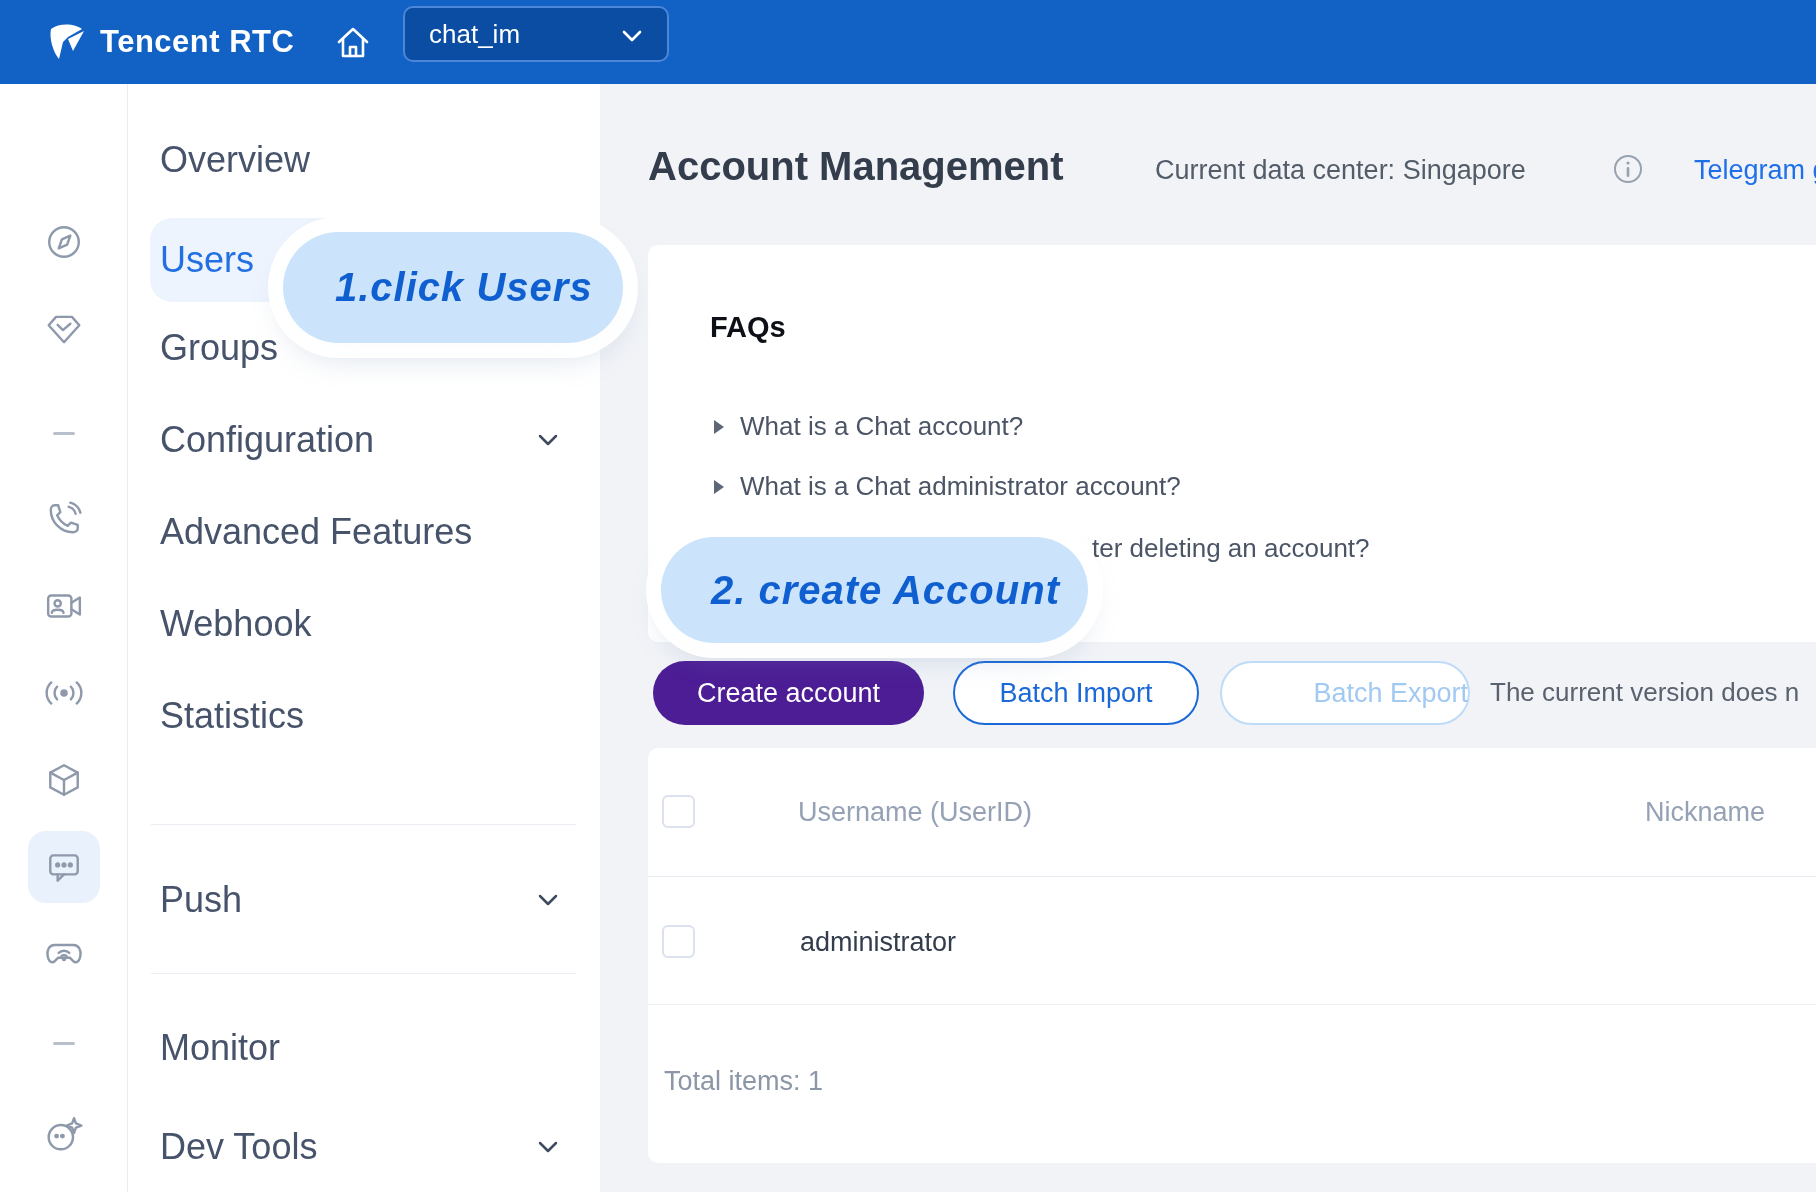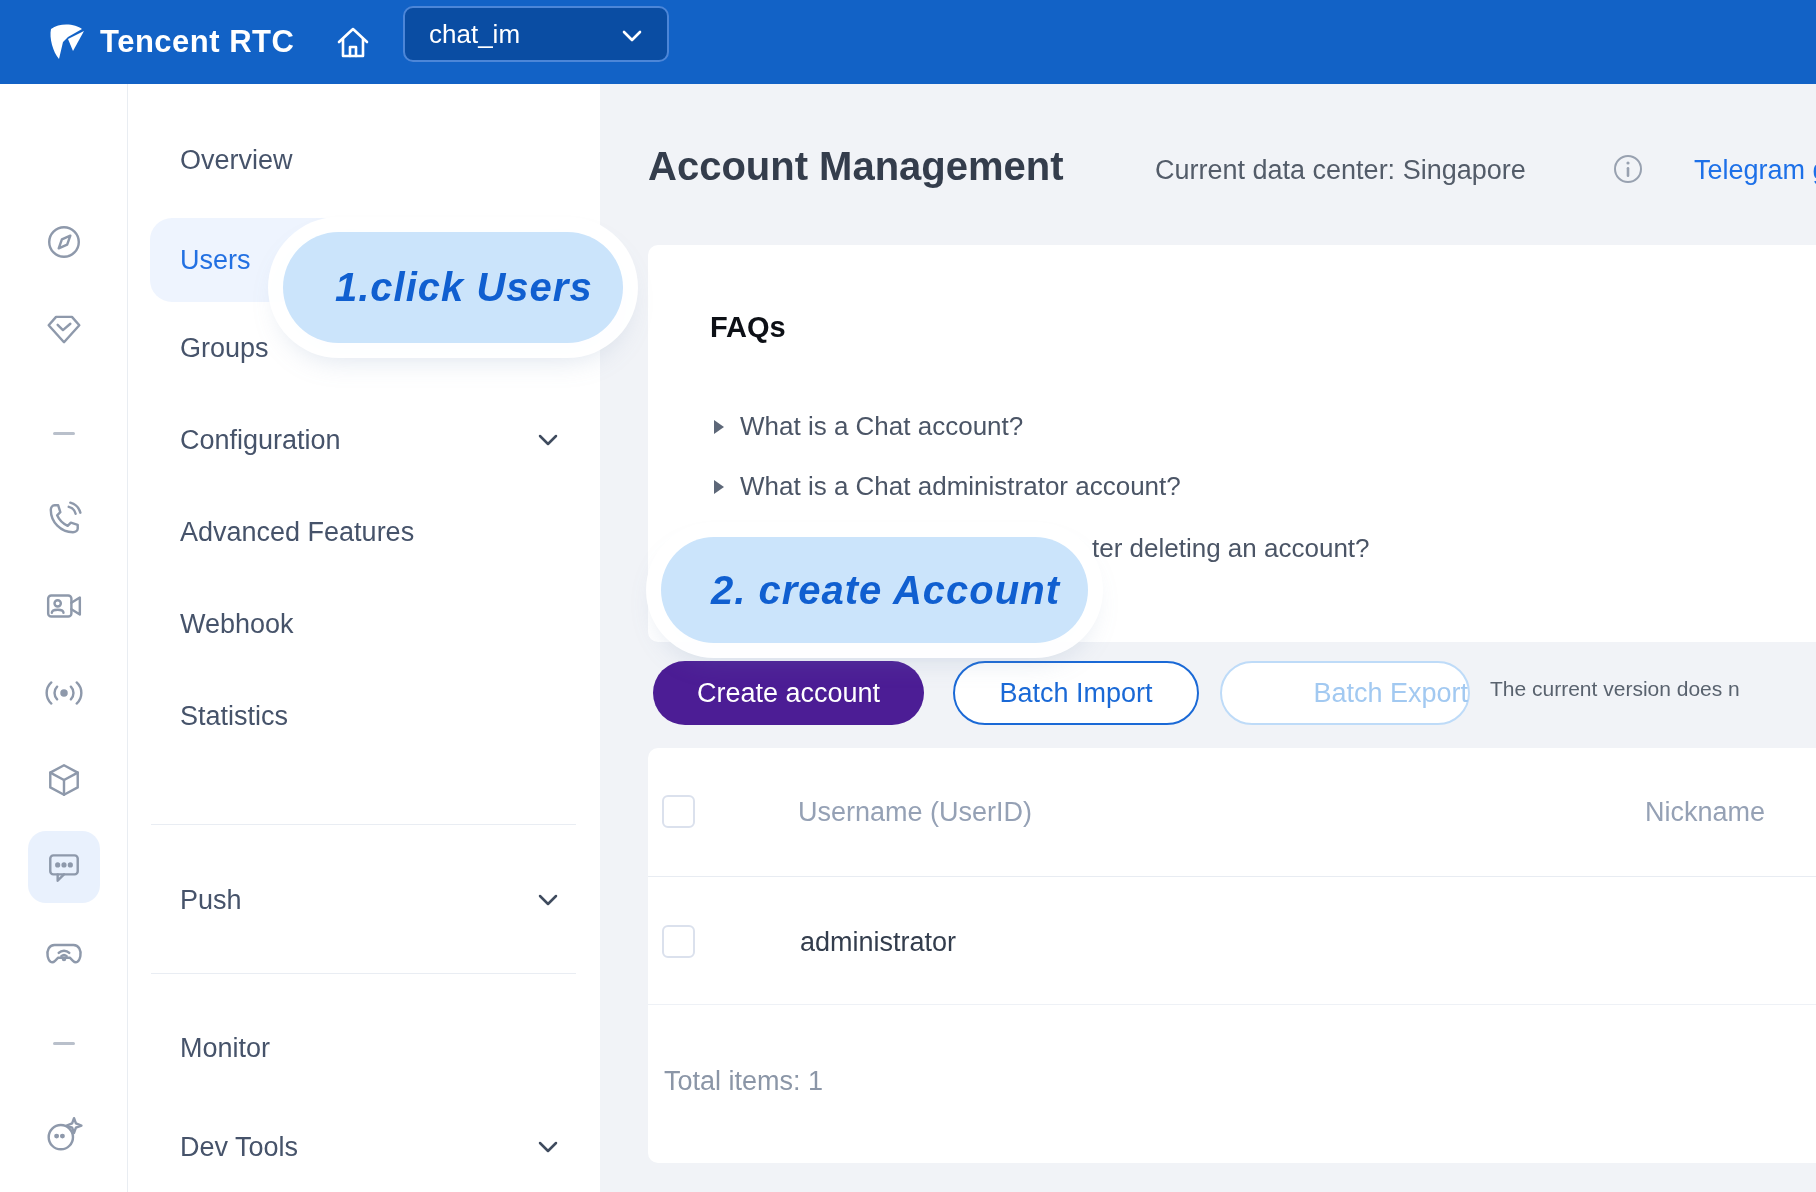--- a/index.html
+++ b/index.html
@@ -18,21 +18,21 @@
   
   .rail{position:absolute;left:0;top:84px;width:128px;height:1108px;background:#ffffff;border-right:1px solid #e9edf2;z-index:5;}
   .rail-item{position:absolute;left:28px;width:72px;height:72px;display:flex;align-items:center;justify-content:center;border-radius:18px;cursor:pointer;}
   .rail-item.active{background:#e9f1fd;}
   .rail-item svg{stroke:#8e99ab;fill:none;stroke-width:2.3;stroke-linecap:round;stroke-linejoin:round;}
   .rail-dash{position:absolute;left:53px;width:22px;height:3px;border-radius:2px;background:#b9c0cb;}
 
   
   .sidebar{position:absolute;left:128px;top:84px;width:472px;height:1108px;background:#ffffff;z-index:4;}
   .menu-item{position:absolute;left:0;width:472px;height:84px;display:flex;align-items:center;cursor:pointer;}
-  .menu-item .txt{margin-left:52px;font-size:27px;color:#46536a;}
+  .menu-item .txt{margin-left:32px;font-size:36px;color:#46536a;}
   .menu-item.active .txt{color:#2270e2;}
   .users-pill{position:absolute;left:22px;top:134px;width:418px;height:84px;background:#eef4fe;border-radius:22px;}
   .menu-chev{position:absolute;left:407px;}
   .menu-div{position:absolute;left:23px;width:425px;height:1px;background:#e9edf3;}
 
   
   .page-title{position:absolute;left:648px;top:144px;font-size:40px;font-weight:700;color:#343d4c;white-space:nowrap;z-index:3;}
   .dc-label{position:absolute;left:1155px;top:155px;font-size:27px;color:#535c69;white-space:nowrap;z-index:3;text-align:right;}
   .info-ic{position:absolute;left:1612px;top:153px;width:32px;height:32px;z-index:3;cursor:pointer;}
   .tg-link{position:absolute;left:1694px;top:155px;font-size:27px;font-weight:500;color:#1d70e8;white-space:nowrap;z-index:3;cursor:pointer;}
@@ -45,21 +45,21 @@
 
   
   .bubble{position:absolute;background:#cbe4fb;border-radius:60px;box-shadow:0 0 0 15px rgba(255,255,255,.96),0 14px 30px rgba(110,140,180,.28);display:flex;align-items:center;z-index:50;}
   .bubble .txt{font-size:40px;font-weight:700;font-style:italic;color:#105fd0;white-space:nowrap;letter-spacing:1px;}
 
   
   .btn{position:absolute;top:661px;height:64px;border-radius:32px;display:flex;align-items:center;justify-content:center;font-size:27px;white-space:nowrap;cursor:pointer;z-index:3;}
   .btn-primary{left:653px;width:271px;background:#4c1d95;color:#ffffff;}
   .btn-outline{left:953px;width:246px;background:#ffffff;border:2px solid #1a69d6;color:#1a69d6;}
   .btn-disabled{left:1220px;width:250px;background:#ffffff;border:2px solid #bedbf8;color:#a2c9f1;cursor:default;justify-content:flex-end;}
-  .version-note{position:absolute;left:1490px;top:677px;font-size:21px;color:#59626e;white-space:nowrap;z-index:3;}
+  .version-note{position:absolute;left:1490px;top:677px;font-size:26px;color:#59626e;white-space:nowrap;z-index:3;}
 
   
   .table-card{position:absolute;left:648px;top:748px;width:1200px;height:415px;background:#ffffff;border-radius:10px;z-index:2;}
   .cbx{position:absolute;left:14px;width:33px;height:33px;border:2px solid #dbe1ed;border-radius:6px;background:#ffffff;cursor:pointer;}
   .th{position:absolute;font-size:27px;color:#95a1b5;white-space:nowrap;}
   .td{position:absolute;font-size:27px;color:#333d4d;white-space:nowrap;}
   .hline{position:absolute;left:0;width:1200px;height:1px;}
   .total{position:absolute;left:16px;top:1066px;font-size:27px;color:#8b96a7;white-space:nowrap;position:absolute;}
 </style>
 </head>

